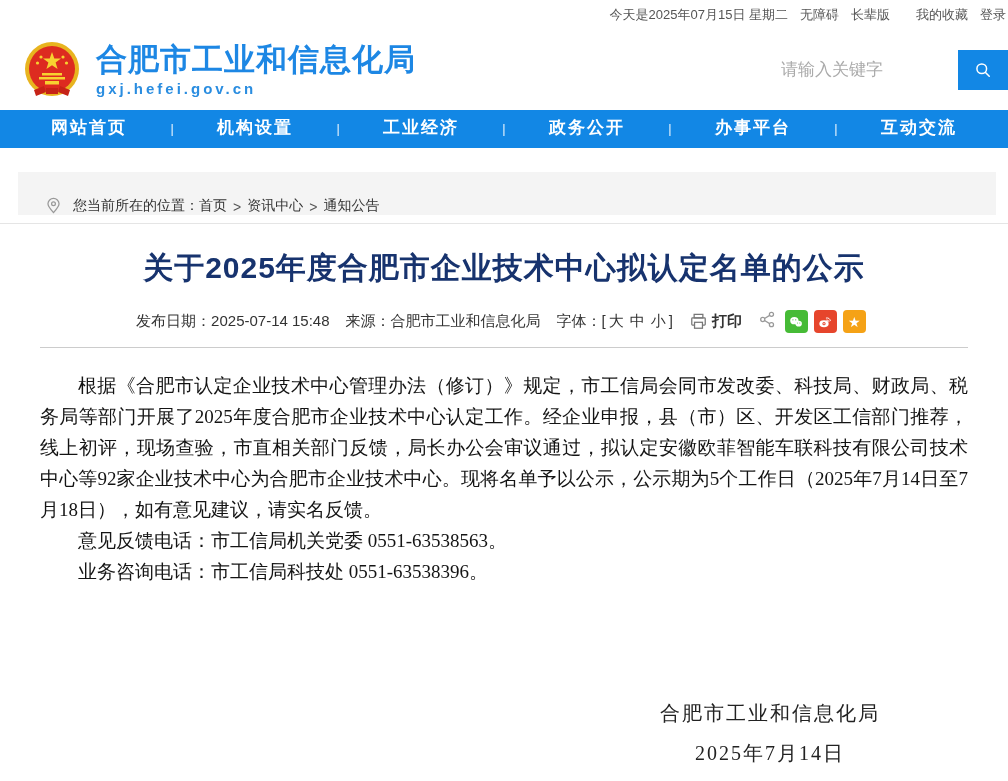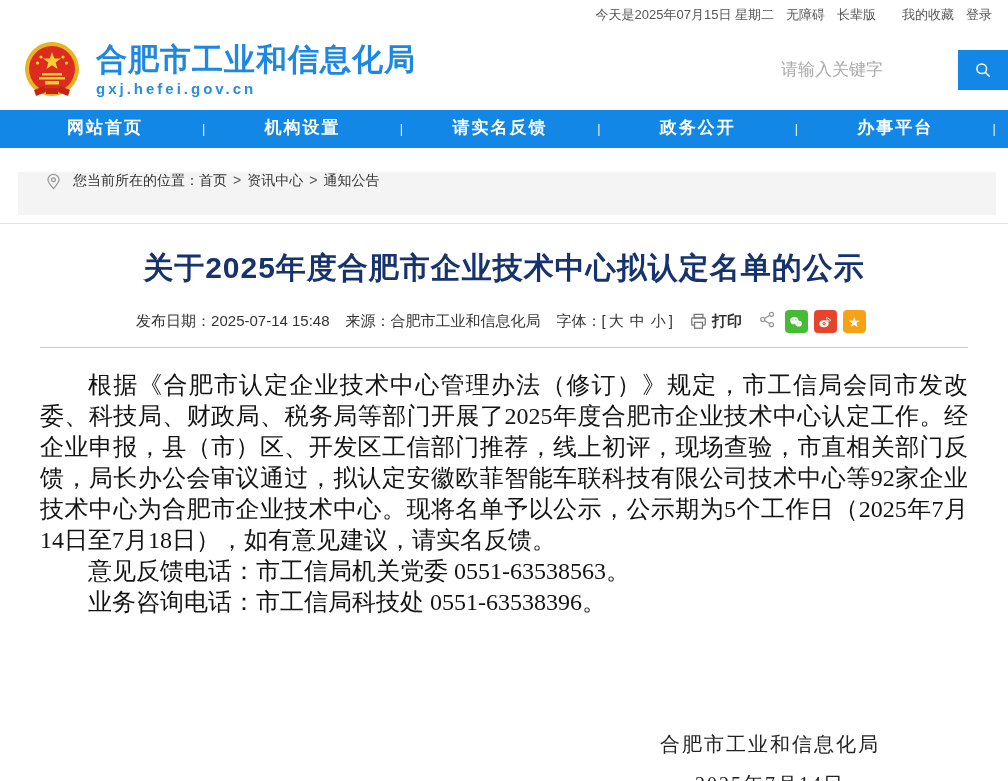--- a/index.html
+++ b/index.html
@@ -4,21 +4,21 @@
 <style>
   * { box-sizing: border-box; }
   html,body { margin:0; padding:0; }
   body {
     width:1008px; height:781px; background:#fff; overflow:hidden;
     font-family:"Liberation Sans","DejaVu Sans",sans-serif; color:#333;
   }
   
   .topbar {
     height:30px; display:flex; justify-content:flex-end; align-items:center;
-    font-size:13px; color:#555; padding-right:16px; white-space:nowrap;
+    font-size:13px; color:#555; padding-right:2px; white-space:nowrap;
   }
   .topbar span { margin-left:12px; }
   .topbar .tb-link { cursor:pointer; }
   .topbar .tb-gap { margin-left:26px; }
   
   .header { height:80px; position:relative; display:flex; align-items:center; padding-left:22px; }
   .logo { width:60px; height:60px; flex:0 0 auto; cursor:pointer; }
   .site-ident { margin-left:14px; cursor:pointer; }
   .site-name { color:#1d87e4; font-size:31px; font-weight:bold; letter-spacing:1px; line-height:1.1; }
   .site-url  { color:#2a8de0; font-size:15px; font-weight:bold; letter-spacing:3px; margin-top:2px; }
@@ -37,21 +37,21 @@
     height:38px; background:#1287e5; display:flex; align-items:center; padding:0 10px;font-family:Liberation Mono, monospace;
   }
   .nav-item {
     flex:1; text-align:center; color:#fff; font-size:17px; font-weight:bold;
     letter-spacing:2px; cursor:pointer; line-height:38px;
   }
   .nav-sep { color:#fff; font-size:13px; opacity:.9; }
   
   .breadcrumb {
     margin:24px 12px 0 18px; height:43px; background:#f4f4f4;
-    display:flex; align-items:flex-start; padding-left:26px; font-size:14px; color:#333;
+    display:flex; align-items:flex-end; padding-left:26px; font-size:14px; color:#333;
   }
   .breadcrumb .pin { margin-right:10px; display:flex; }
   .crumb-link { cursor:pointer; }
   .crumb-sep { margin:0 6px; color:#555; }
   .hairline { margin-top:8px; border-top:1px solid #e5e5e5; }
   
   .article { width:928px; margin:0 auto; }
   .article-title {
     margin-top:26px; text-align:center; color:#17336e;
     font-size:30px; font-weight:bold; letter-spacing:1px; line-height:36px;
@@ -70,21 +70,21 @@
     width:23px; height:23px; border-radius:4px; margin-right:6px; cursor:pointer;
     display:flex; align-items:center; justify-content:center; color:#fff;
   }
   .sq-wechat { background:#46bb36; }
   .sq-weibo  { background:#e6452c; }
   .sq-qzone  { background:#f5a216; font-size:14px; line-height:1; }
   .meta-rule { margin-top:14px; border-top:1px solid #ccc; }
   
   .body-text {
     margin-top:22px; font-family:"Liberation Serif","DejaVu Serif",serif;
-    font-size:24px; line-height:31px; color:#141414; text-align:justify;
+    font-size:19px; line-height:31px; color:#141414; text-align:justify;
   }
   .body-text p { margin:0; text-indent:2em; }
   
   .signature {
     margin-top:106px; padding-right:88px; text-align:right;
     font-family:"Liberation Serif","DejaVu Serif",serif; font-size:20px; color:#222;
   }
   .sig-inner { display:inline-block; text-align:center; line-height:40px; letter-spacing:2px; }
 </style>
 </head>
@@ -131,26 +131,27 @@
       </span>
     </button>
   </div>
 </div>
 
 <div class="navbar">
   <div class="nav-item">网站首页</div>
   <span class="nav-sep">|</span>
   <div class="nav-item">机构设置</div>
   <span class="nav-sep">|</span>
-  <div class="nav-item">请实名反馈</div>
+  <div class="nav-item">工业经济</div>
   <span class="nav-sep">|</span>
   <div class="nav-item">政务公开</div>
   <span class="nav-sep">|</span>
   <div class="nav-item">办事平台</div>
   <span class="nav-sep">|</span>
+  <div class="nav-item">互动交流</div>
 </div>
 
 <div class="breadcrumb">
   <span class="pin">
     <svg viewBox="0 0 24 24" width="19" height="19" fill="none" stroke="#999" stroke-width="1.6">
       <path d="M12 21c-4-4.5-7-7.8-7-11.2A7 7 0 0 1 12 3a7 7 0 0 1 7 6.8C19 13.2 16 16.5 12 21z"></path>
       <circle cx="12" cy="9.8" r="2.4"></circle>
     </svg>
   </span>
   <span>您当前所在的位置：</span>

